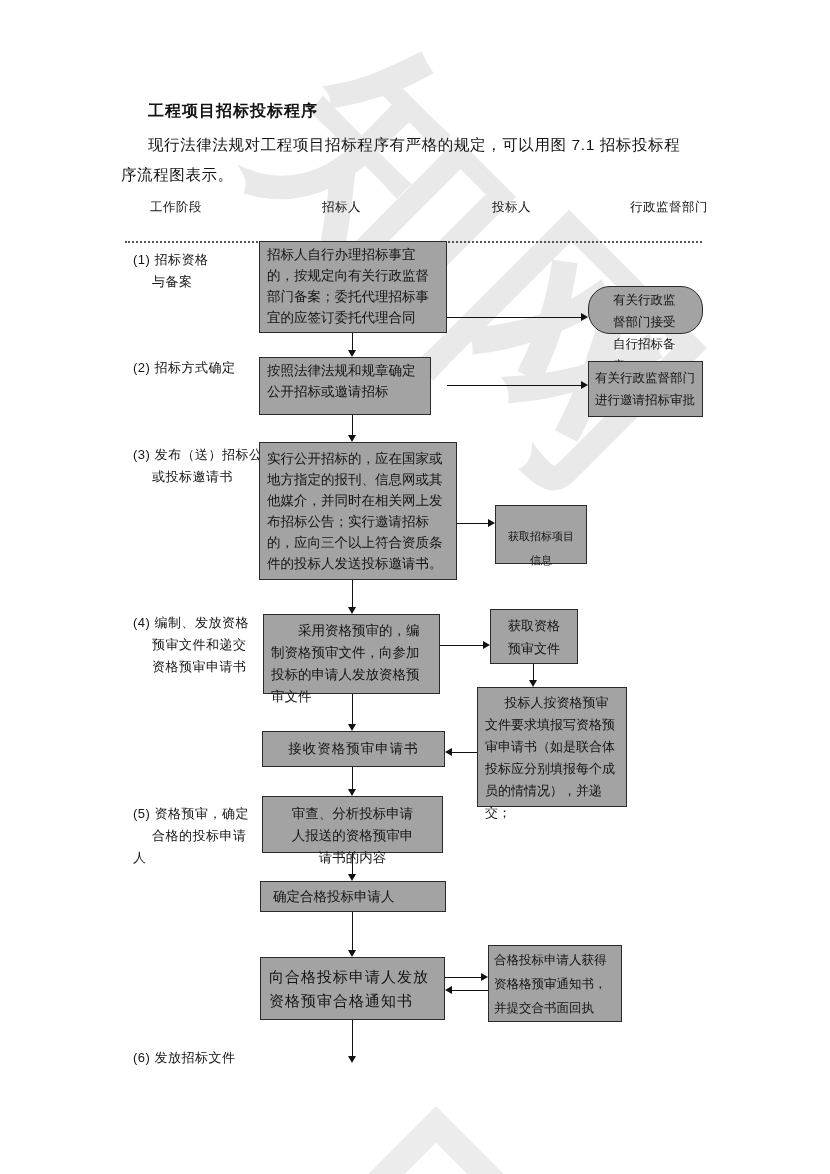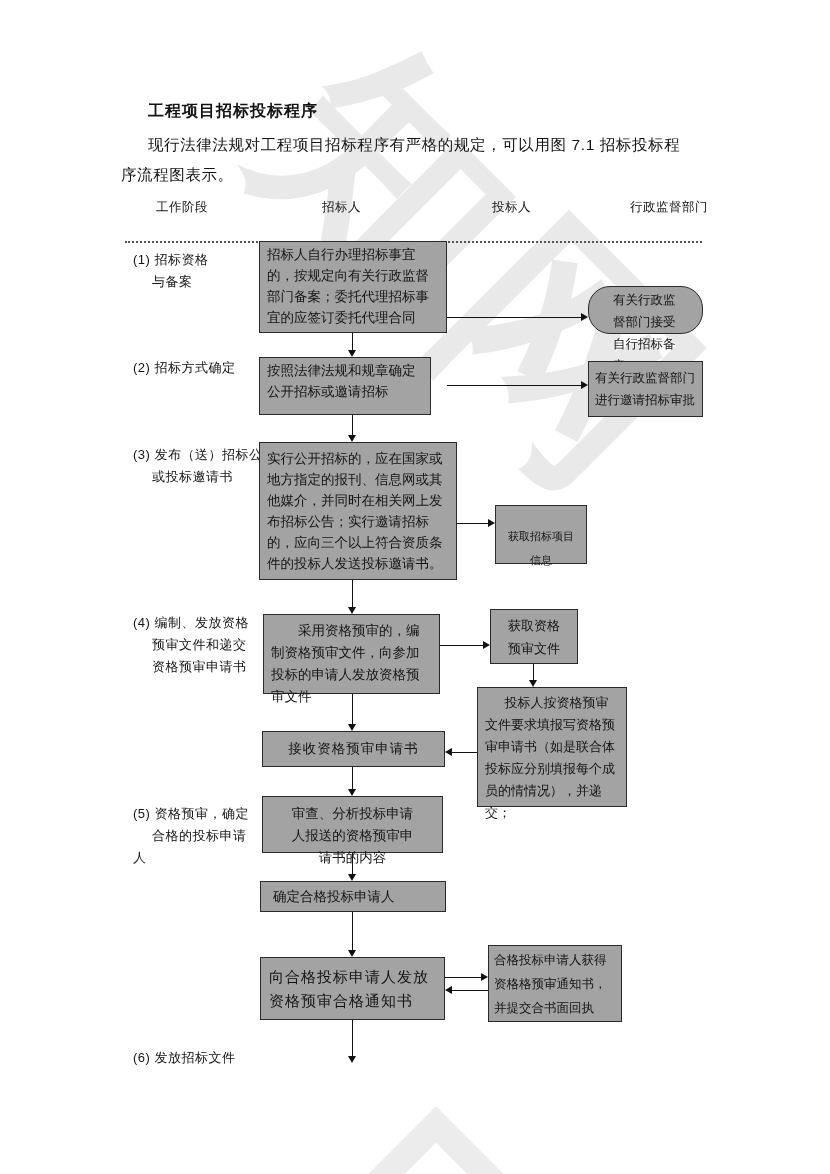--- a/index.html
+++ b/index.html
@@ -72,21 +72,21 @@
 
 <div id="page">
 
   <div class="wm-text" style="left:235px;top:115px;">知网</div>
   <div class="wm-diamond" style="left:330px;top:1150px;"></div>
 
   <div class="doc-title">工程项目招标投标程序</div>
   <div class="doc-line" style="left:148px;top:135px;">现行法律法规对工程项目招标程序有严格的规定，可以用图 7.1 招标投标程</div>
   <div class="doc-line" style="left:121px;top:165px;">序流程图表示。</div>
 
-  <div class="col-header" style="left:156px;">工作阶段</div>
+  <div class="col-header" style="left:150px;">工作阶段</div>
   <div class="col-header" style="left:322px;">招标人</div>
   <div class="col-header" style="left:492px;">投标人</div>
   <div class="col-header" style="left:630px;">行政监督部门</div>
 
   <div class="dotline"></div>
 
   <div class="stage" style="left:133px;top:251px;">(1) 招标资格</div>
   <div class="stage" style="left:152px;top:273px;">与备案</div>
   <div class="stage" style="left:133px;top:359px;">(2) 招标方式确定</div>
   <div class="stage" style="left:133px;top:446px;">(3) 发布（送）招标公告</div>

